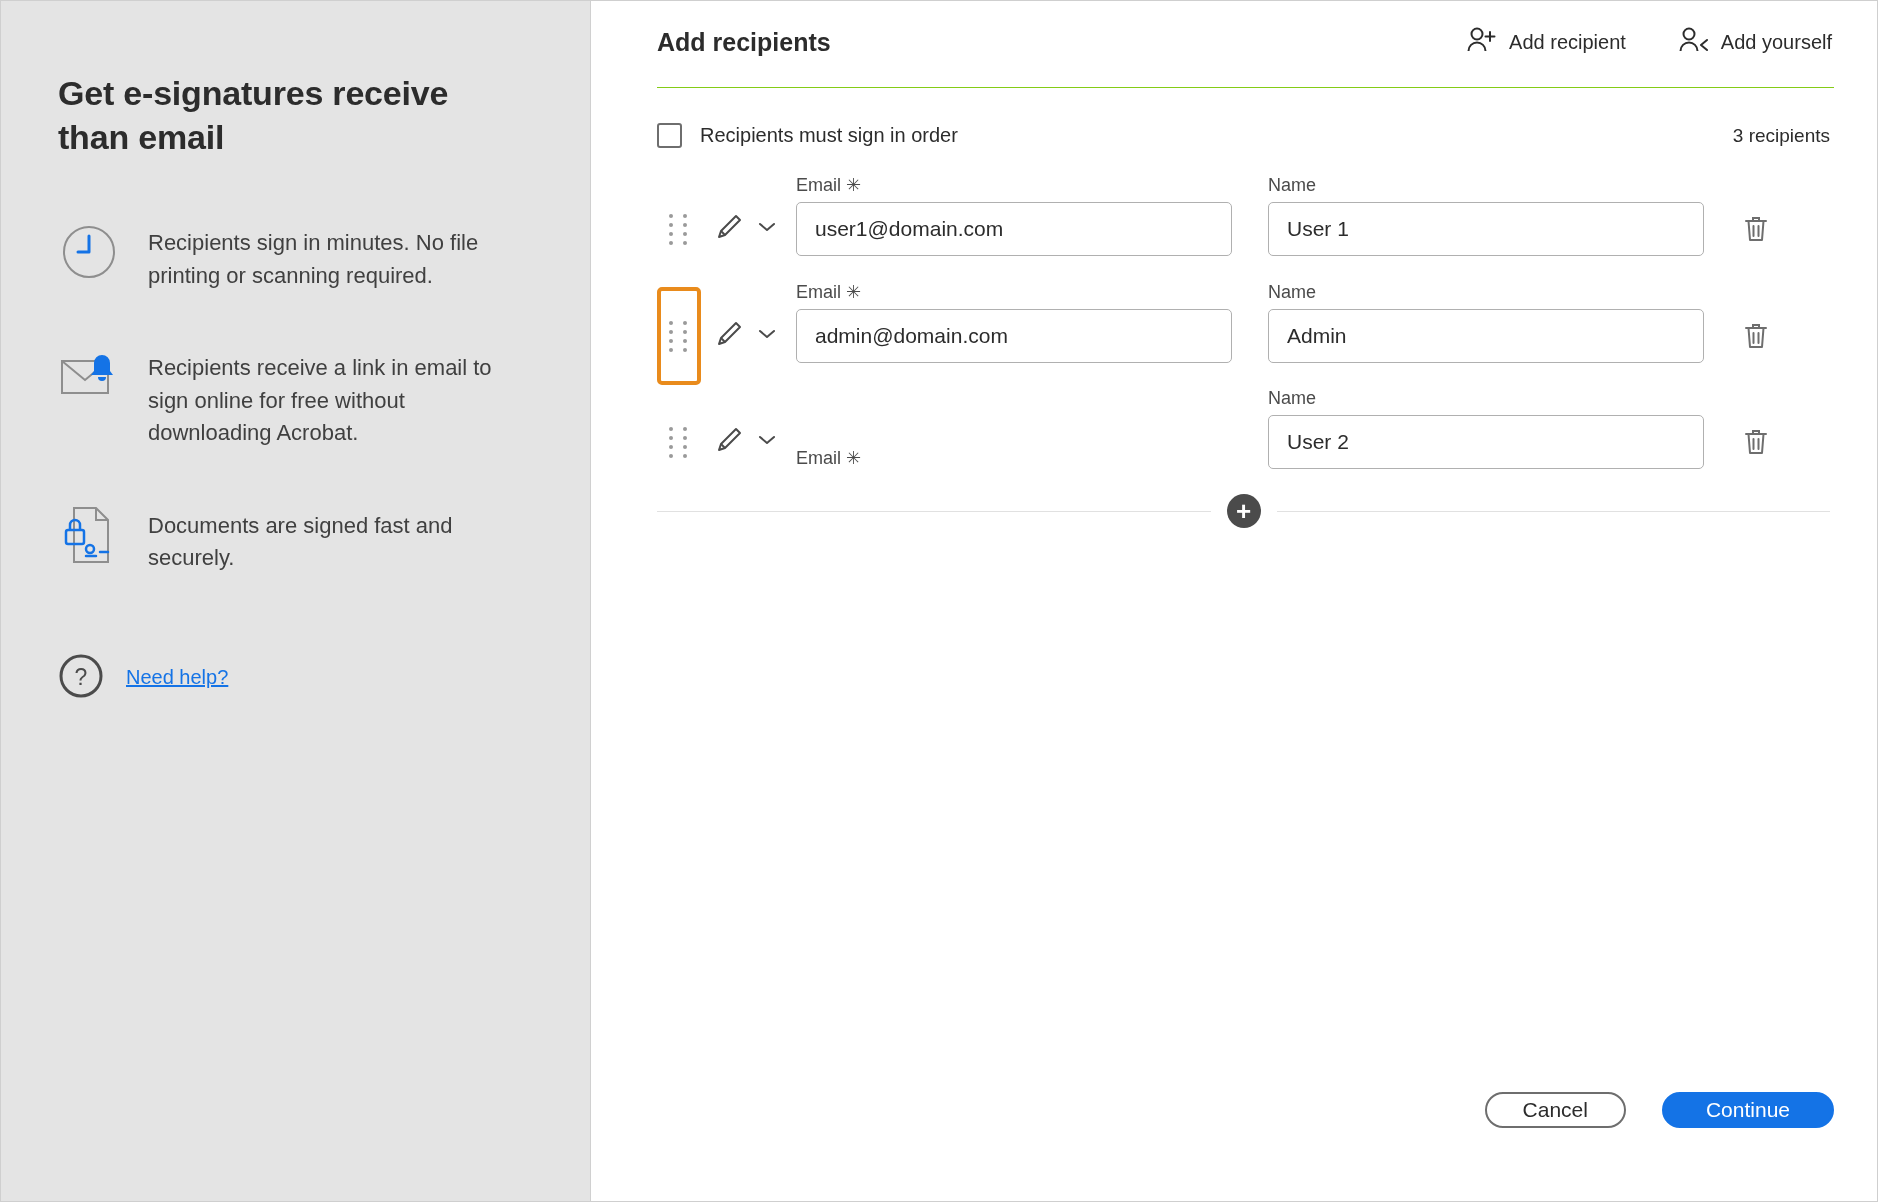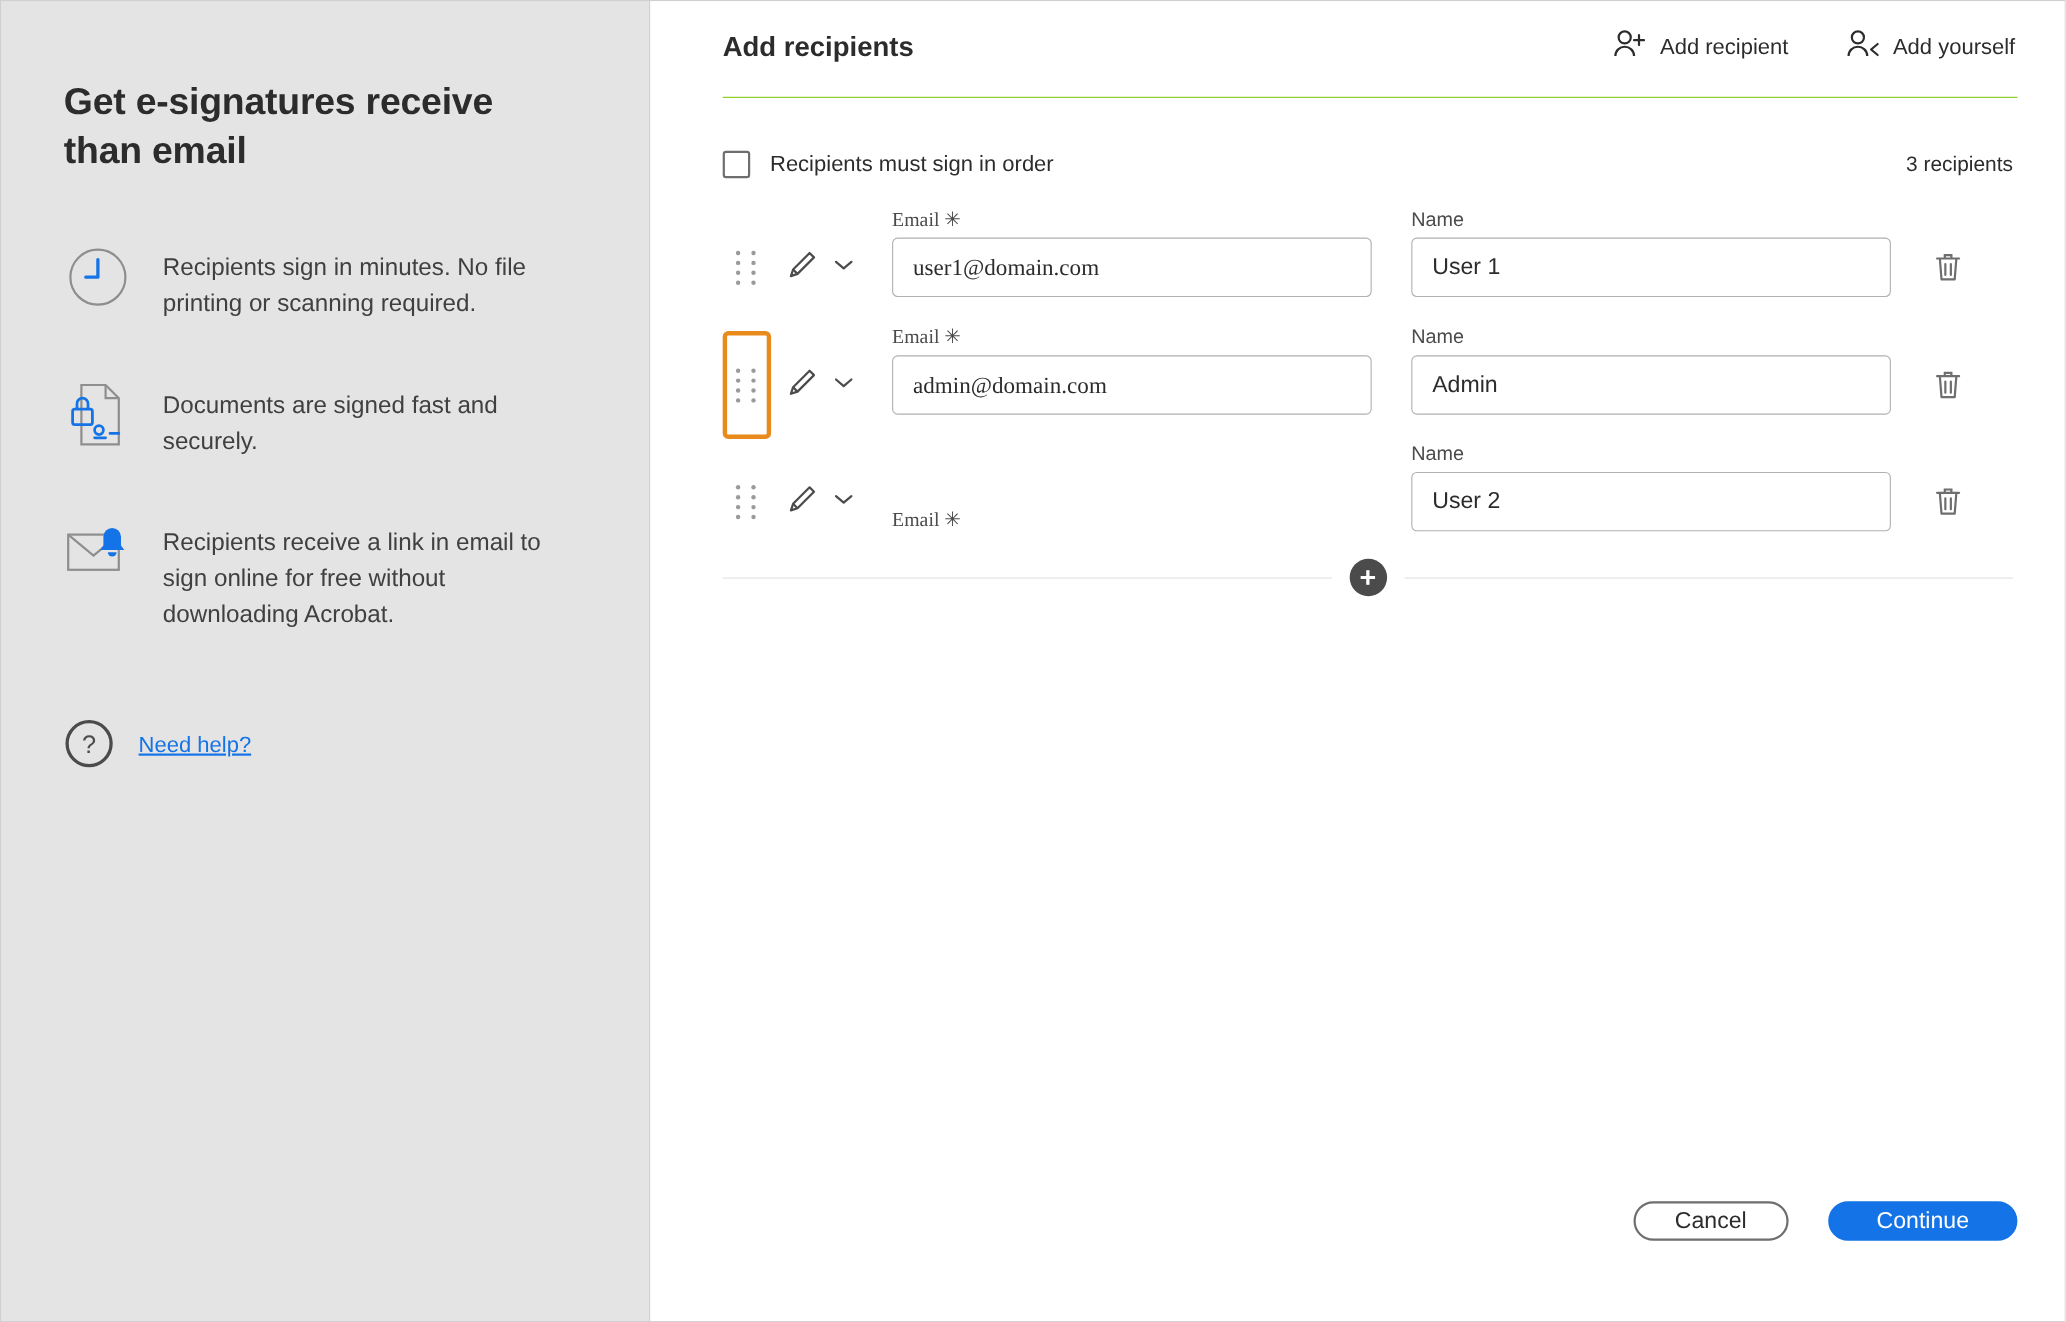--- a/index.html
+++ b/index.html
@@ -99,21 +99,21 @@
     background: none;
     border: none;
     font-family: inherit;
     padding: 4px 2px;
   }
 
   .order-row {
     display: flex;
     align-items: center;
     justify-content: space-between;
-    margin-top: 48px;
+    margin-top: 35px;
     padding-right: 4px;
   }
   .order-left {
     display: flex;
     align-items: center;
     gap: 18px;
   }
   .cbx {
     width: 25px; height: 25px;
     border: 2px solid #6e6e6e;
@@ -159,21 +159,21 @@
     height: 54px;
     display: flex; align-items: center; gap: 14px;
     cursor: pointer;
     padding-left: 12px;
   }
   .field {
     display: flex;
     flex-direction: column;
     gap: 6px;
   }
-  .field-email { width: 436px; min-width: 436px; margin-left: 18px; font-family: Liberation Serif, serif; }
+  .field-email { width: 436px; min-width: 436px; margin-left: 3px; }
   .field-name  { width: 436px; min-width: 436px; margin-left: 36px; }
   .flabel {
     font-size: 18px;
     color: #4b4b4b;
   }
   .flabel .req { color: #4b4b4b; font-size: 18px; }
   .finput {
     height: 54px;
     border: 1px solid #b0b0b0;
     border-radius: 5px;
@@ -257,48 +257,48 @@
     <h1 class="promo-title">Get e-signatures receive than email</h1>
 
     <div class="promo-item">
       <span class="promo-ico">
         <svg width="58" height="58" viewBox="0 0 58 58">
           <circle cx="29" cy="29" r="25" fill="none" stroke="#8e8e8e" stroke-width="2"></circle>
           <path d="M29 13 v16 h-11" fill="none" stroke="#1473e6" stroke-width="3" stroke-linecap="round" stroke-linejoin="round"></path>
         </svg>
       </span>
       <span class="promo-text">Recipients sign in minutes. No file printing or scanning required.</span>
+    </div>
+
+    <div class="promo-item">
+      <span class="promo-ico">
+        <svg width="62" height="56" viewBox="0 0 62 56">
+          <rect x="4" y="12" width="46" height="32" fill="none" stroke="#8e8e8e" stroke-width="2"></rect>
+          <path d="M4 12 L27 31 L50 12" fill="none" stroke="#8e8e8e" stroke-width="2"></path>
+          <path d="M44 6 a8 8 0 0 1 8 8 v8 l3 4 h-22 l3 -4 v-8 a8 8 0 0 1 8 -8 z" fill="#1473e6"></path>
+          <path d="M40 28 a4 4 0 0 0 8 0" fill="#1473e6"></path>
+        </svg>
+      </span>
+      <span class="promo-text">Recipients receive a link in email to sign online for free without downloading Acrobat.</span>
     </div>
 
     <div class="promo-item">
       <span class="promo-ico">
         <svg width="58" height="62" viewBox="0 0 58 62">
           <path d="M14 4 h22 l12 12 v42 h-34 z" fill="none" stroke="#8e8e8e" stroke-width="2"></path>
           <path d="M36 4 v12 h12" fill="none" stroke="#8e8e8e" stroke-width="2"></path>
           <rect x="6" y="26" width="18" height="14" rx="2" fill="none" stroke="#1473e6" stroke-width="2.5"></rect>
           <path d="M10 26 v-5 a5 5 0 0 1 10 0 v5" fill="none" stroke="#1473e6" stroke-width="2.5"></path>
           <circle cx="30" cy="45" r="4" fill="none" stroke="#1473e6" stroke-width="2.5"></circle>
           <path d="M26 52 h10 M40 48 h8" fill="none" stroke="#1473e6" stroke-width="2.5" stroke-linecap="round"></path>
         </svg>
       </span>
       <span class="promo-text">Documents are signed fast and securely.</span>
     </div>
 
-    <div class="promo-item">
-      <span class="promo-ico">
-        <svg width="62" height="56" viewBox="0 0 62 56">
-          <rect x="4" y="12" width="46" height="32" fill="none" stroke="#8e8e8e" stroke-width="2"></rect>
-          <path d="M4 12 L27 31 L50 12" fill="none" stroke="#8e8e8e" stroke-width="2"></path>
-          <path d="M44 6 a8 8 0 0 1 8 8 v8 l3 4 h-22 l3 -4 v-8 a8 8 0 0 1 8 -8 z" fill="#1473e6"></path>
-          <path d="M40 28 a4 4 0 0 0 8 0" fill="#1473e6"></path>
-        </svg>
-      </span>
-      <span class="promo-text">Recipients receive a link in email to sign online for free without downloading Acrobat.</span>
-    </div>
-
     <div class="help-row">
       <span>
         <svg width="46" height="46" viewBox="0 0 46 46">
           <circle cx="23" cy="23" r="20" fill="none" stroke="#4b4b4b" stroke-width="3"></circle>
           <text x="23" y="32" text-anchor="middle" font-size="23" font-family="Liberation Sans, sans-serif" fill="#4b4b4b">?</text>
         </svg>
       </span>
       <span class="help-link">Need help?</span>
     </div>
   </aside>

